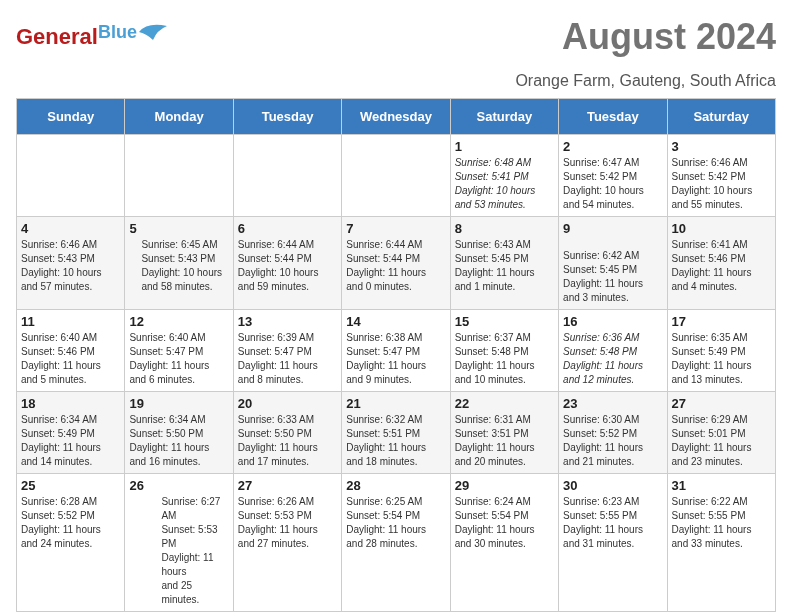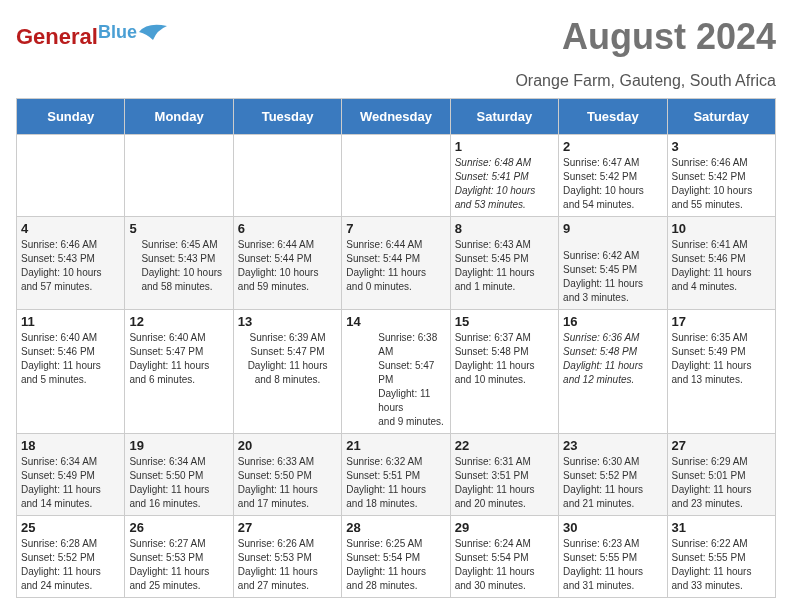--- a/index.html
+++ b/index.html
@@ -195,28 +195,28 @@
         </td>
         <td>
           <div class="day-number">12</div>
           <div class="day-info" style="white-space: pre-line;">Sunrise: 6:40 AM
 Sunset: 5:47 PM
 Daylight: 11 hours
 and 6 minutes.</div>
         </td>
         <td>
           <div class="day-number">13</div>
-          <div class="day-info" style="white-space: pre-line; text-align: center;">Sunrise: 6:39 AM
+          <div class="day-info" style="white-space: pre-line;">Sunrise: 6:39 AM
 Sunset: 5:47 PM
 Daylight: 11 hours
 and 8 minutes.</div>
         </td>
         <td>
           <div class="day-number">14</div>
-          <div class="day-info" style="white-space: pre-line; margin-left: 32px;">Sunrise: 6:38 AM
+          <div class="day-info" style="white-space: pre-line;">Sunrise: 6:38 AM
 Sunset: 5:47 PM
 Daylight: 11 hours
 and 9 minutes.</div>
         </td>
         <td>
           <div class="day-number">15</div>
           <div class="day-info" style="white-space: pre-line;">Sunrise: 6:37 AM
 Sunset: 5:48 PM
 Daylight: 11 hours
 and 10 minutes.</div>
@@ -290,21 +290,21 @@
       <tr>
         <td>
           <div class="day-number">25</div>
           <div class="day-info" style="white-space: pre-line;">Sunrise: 6:28 AM
 Sunset: 5:52 PM
 Daylight: 11 hours
 and 24 minutes.</div>
         </td>
         <td>
           <div class="day-number">26</div>
-          <div class="day-info" style="white-space: pre-line;">Sunrise: 6:27 AM
+          <div class="day-info" style="white-space: pre-line; margin-left: 32px;">Sunrise: 6:27 AM
 Sunset: 5:53 PM
 Daylight: 11 hours
 and 25 minutes.</div>
         </td>
         <td>
           <div class="day-number">27</div>
           <div class="day-info" style="white-space: pre-line;">Sunrise: 6:26 AM
 Sunset: 5:53 PM
 Daylight: 11 hours
 and 27 minutes.</div>

